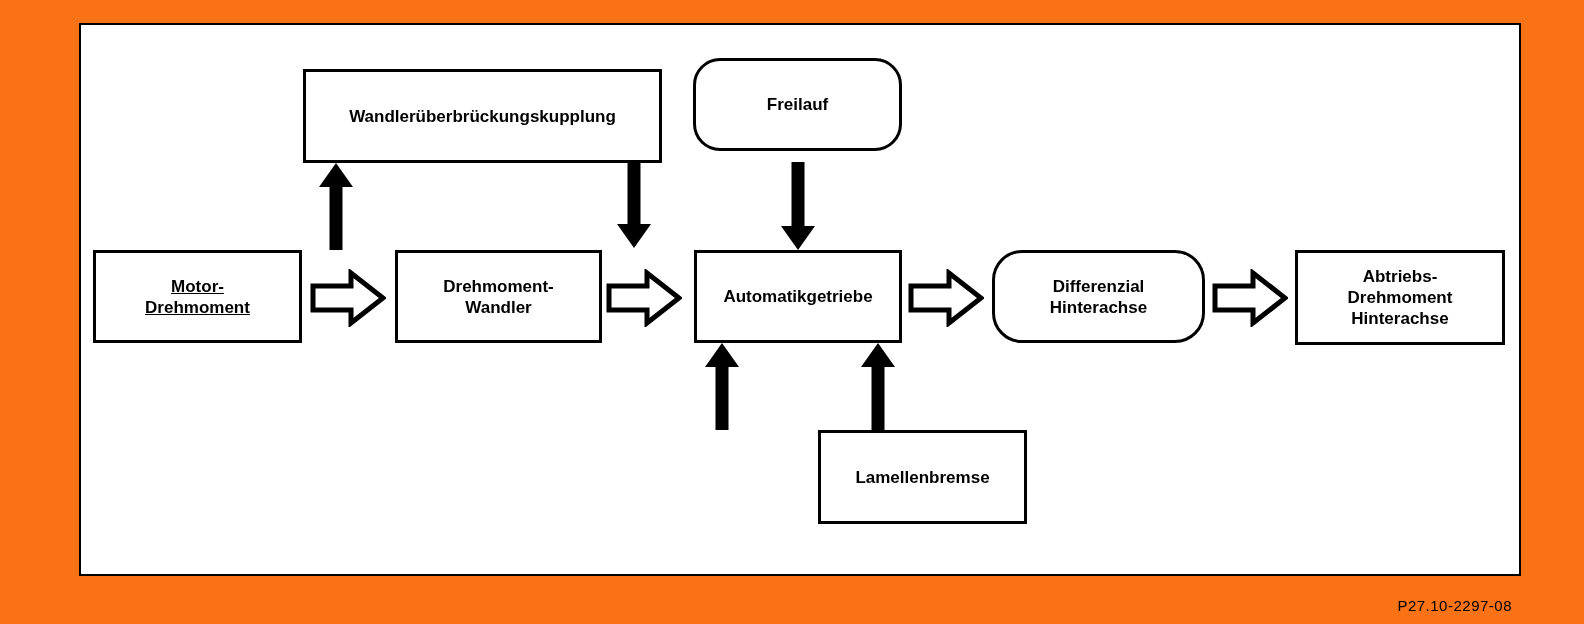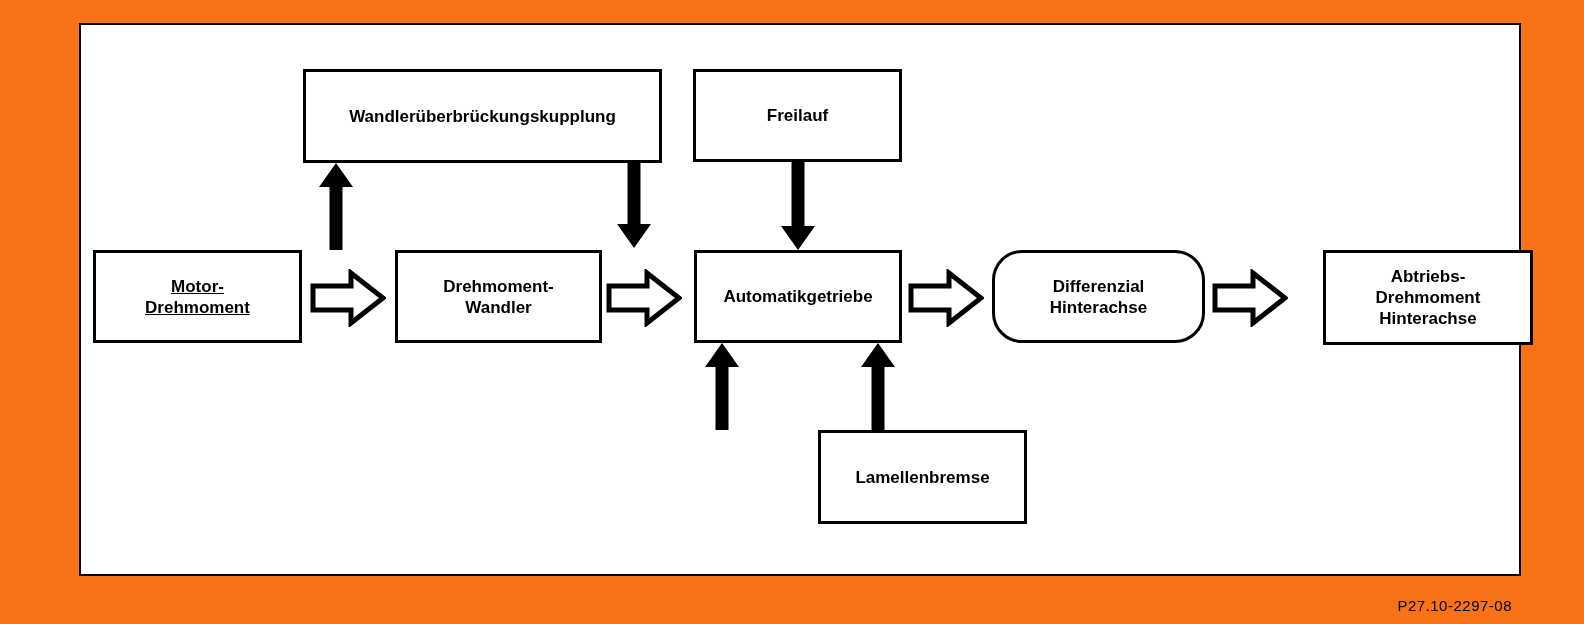--- a/index.html
+++ b/index.html
@@ -49,21 +49,21 @@
 <body>
 
 <div class="canvas">
 
   <div class="frame"></div>
 
   <div class="node" style="left:303px; top:69px; width:359px; height:94px;">
     <div>Wandlerüberbrückungskupplung</div>
   </div>
 
-  <div class="node" style="left:693px; top:69px; width:209px; height:93px;">
+  <div class="node" style="left:693px; top:58px; width:209px; height:93px;border-radius:27px;">
     <div>Freilauf</div>
   </div>
 
   <div class="node" style="left:93px; top:250px; width:209px; height:93px;text-decoration:underline;">
     <div>Motor-</div>
     <div>Drehmoment</div>
   </div>
 
   <div class="node" style="left:395px; top:250px; width:207px; height:93px;">
     <div>Drehmoment-</div>
@@ -72,21 +72,21 @@
 
   <div class="node" style="left:694px; top:250px; width:208px; height:93px;">
     <div>Automatikgetriebe</div>
   </div>
 
   <div class="node" style="left:992px; top:250px; width:213px; height:93px;border-radius:30px;">
     <div>Differenzial</div>
     <div>Hinterachse</div>
   </div>
 
-  <div class="node" style="left:1295px; top:250px; width:210px; height:95px;margin-left:28px;">
+  <div class="node" style="left:1295px; top:250px; width:210px; height:95px;">
     <div>Abtriebs-</div>
     <div>Drehmoment</div>
     <div>Hinterachse</div>
   </div>
 
 
   <div class="node" style="left:818px; top:430px; width:209px; height:94px;justify-content:center;">
     <div>Lamellenbremse</div>
   </div>
 

